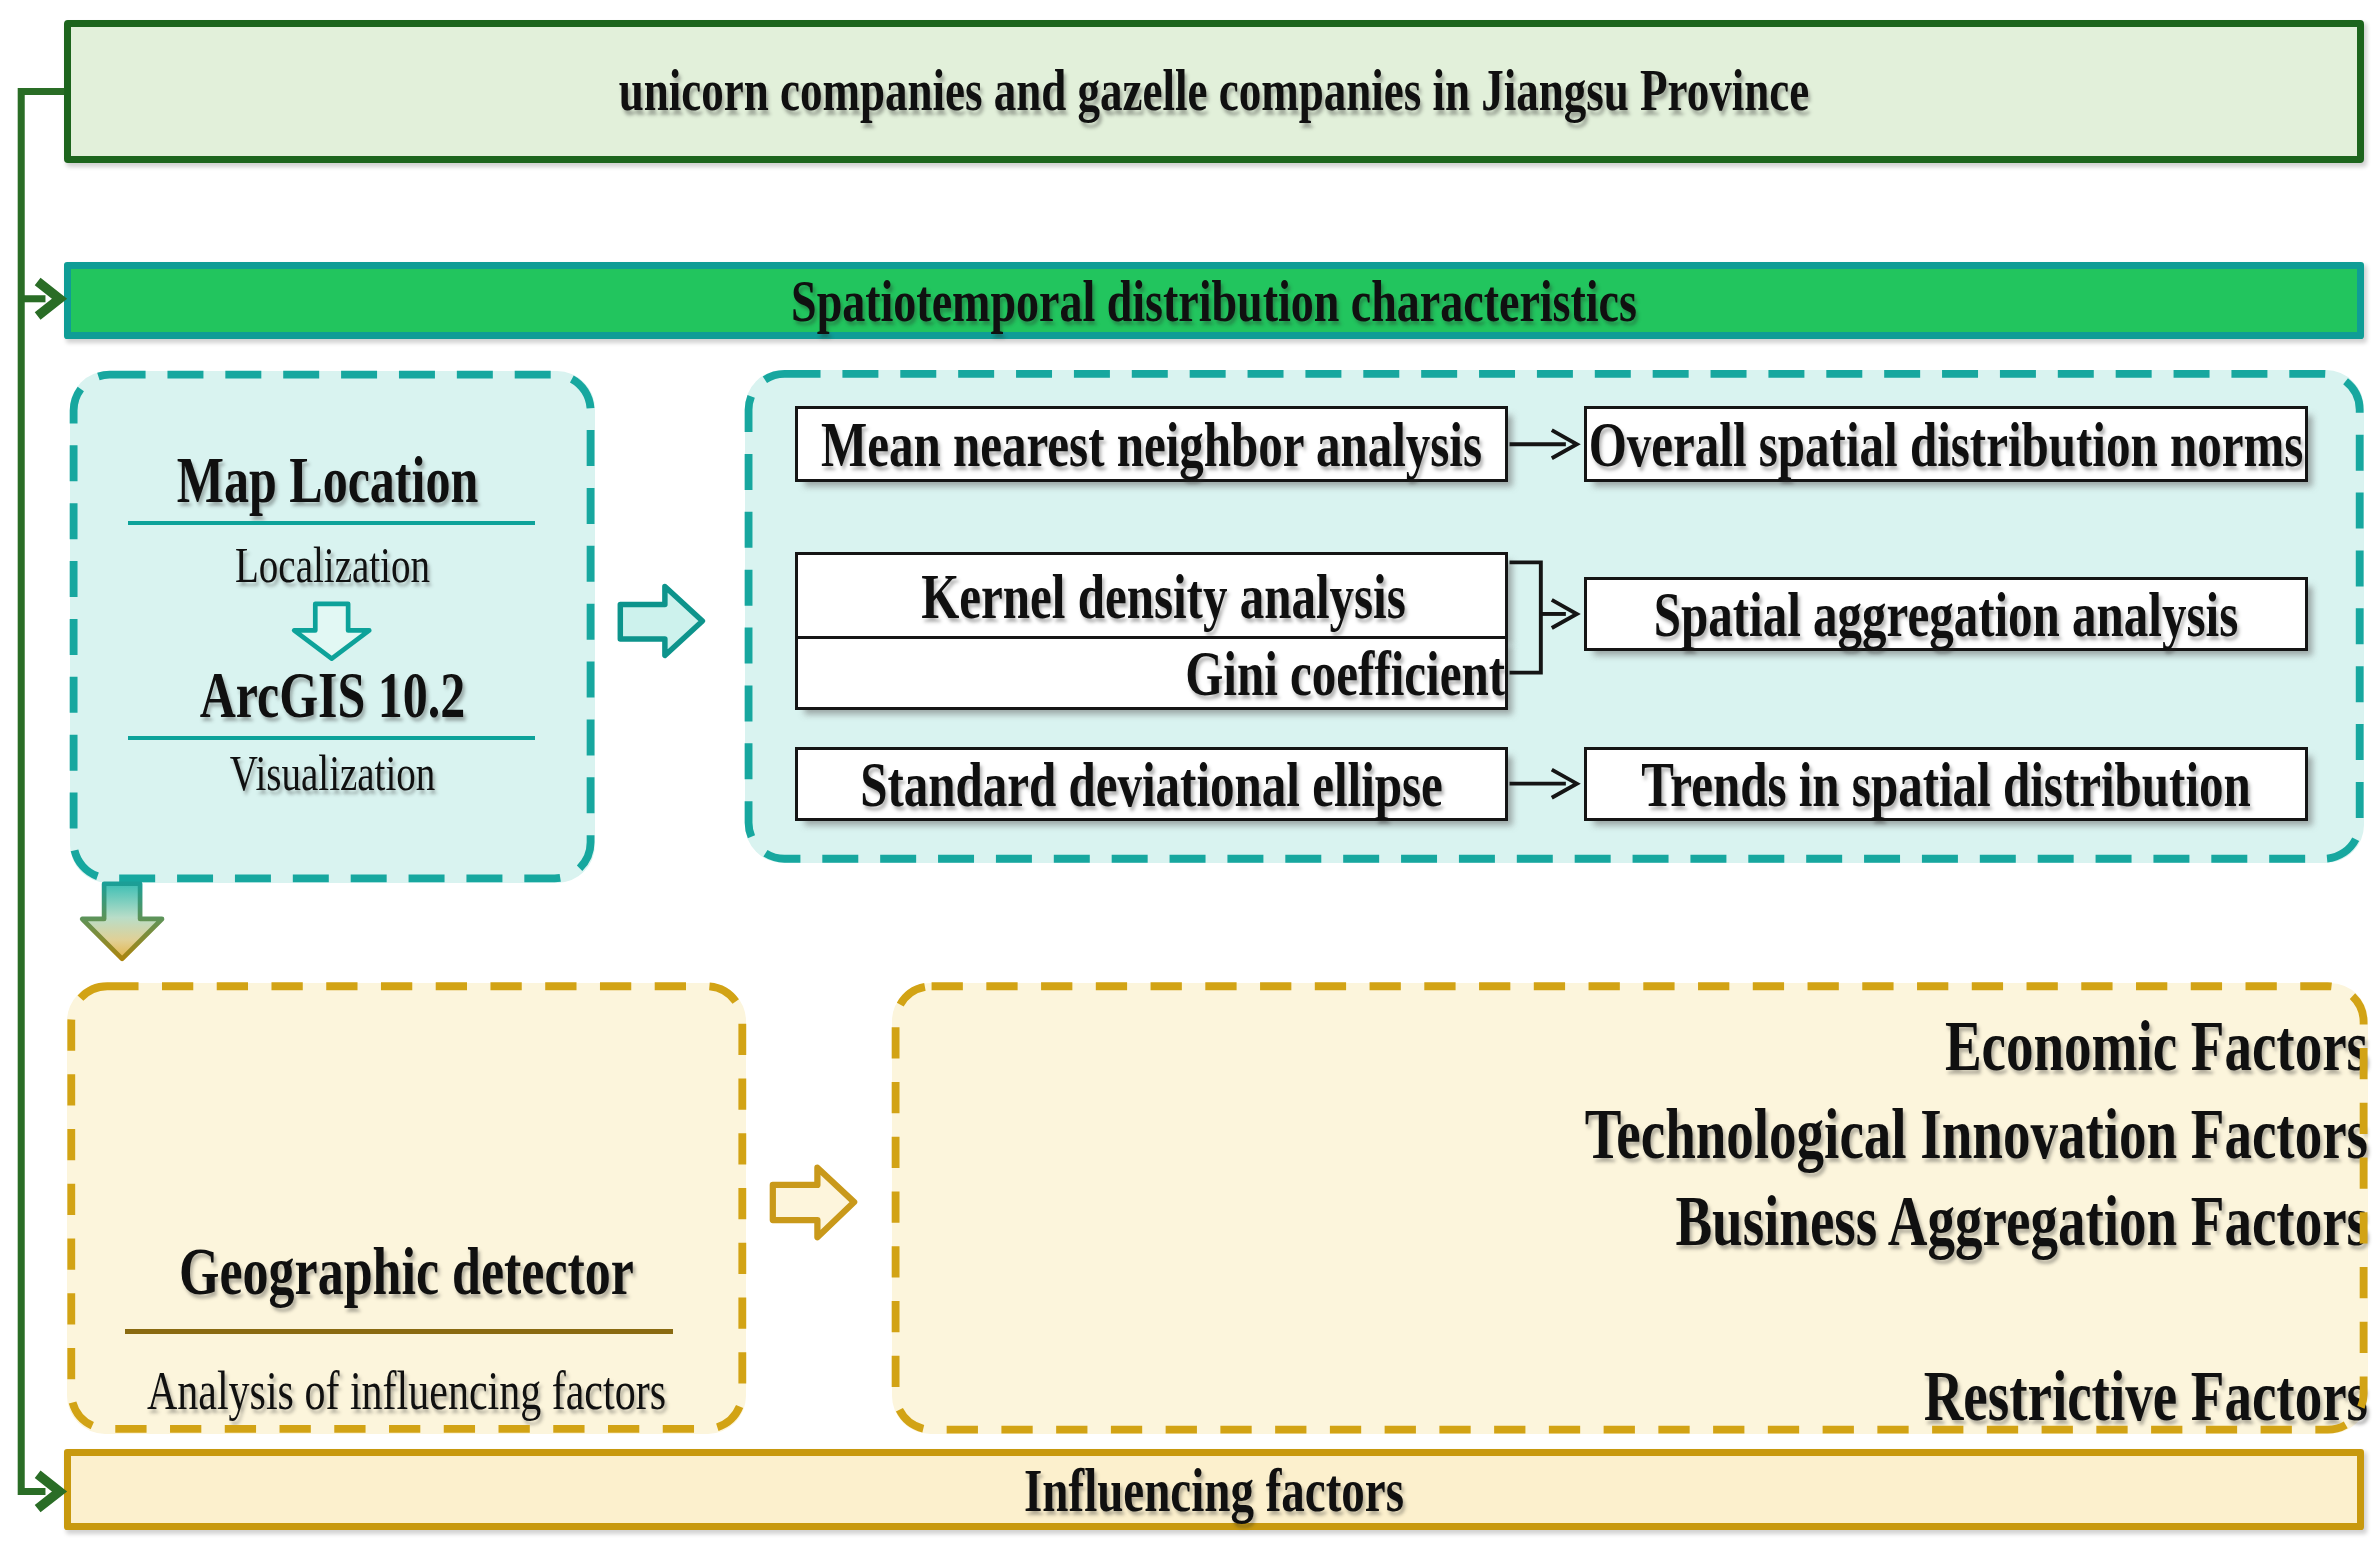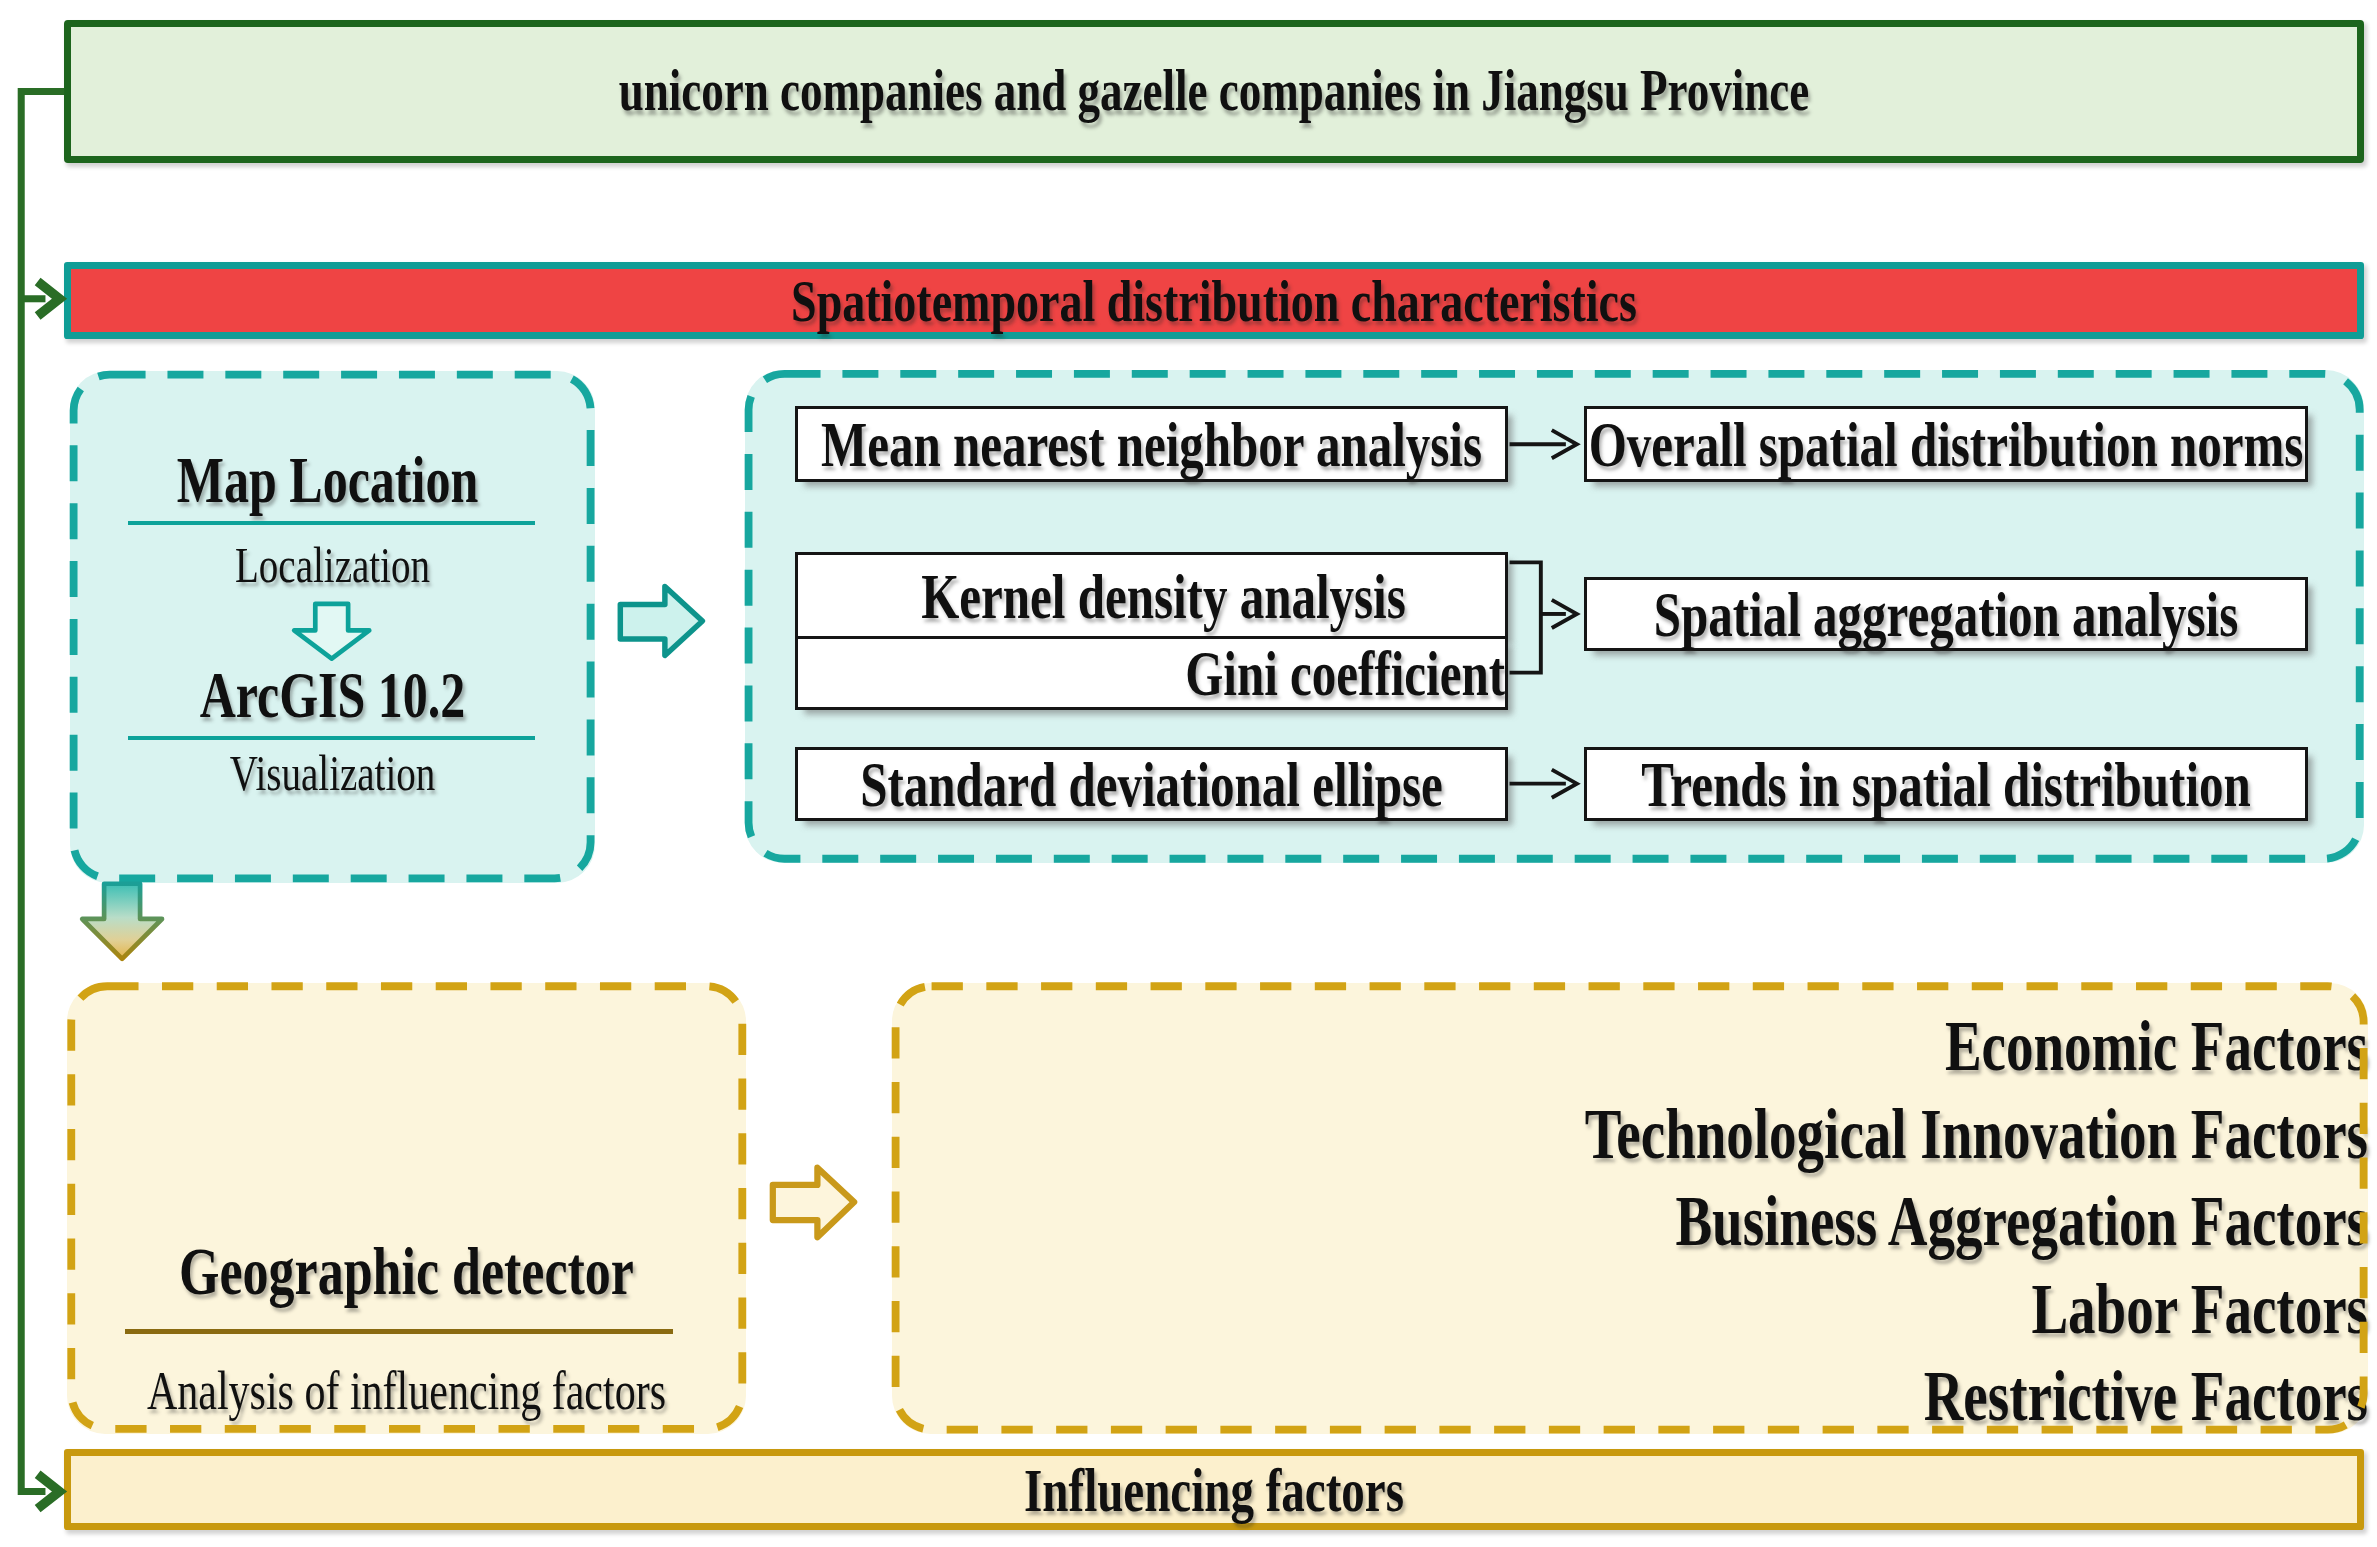--- a/index.html
+++ b/index.html
@@ -11,21 +11,21 @@
   .t{display:inline-block;transform:scaleY(1.3);white-space:nowrap;}
   .shadowtxt{text-shadow:2.3px 3.1px 3.1px rgba(40,40,40,0.35);}
 
   .title-box{left:64px;top:19.6px;width:2300px;height:143px;background:#e2f0da;
              border:7px solid #1d651d;border-radius:3.9px;z-index:1;
              display:flex;flex-direction:column;align-items:center;justify-content:center;
              box-shadow:2.3px 3.1px 4.7px rgba(0,0,0,0.18);}
   .title-box .line{font-size:45px;font-weight:700;line-height:60px;}
 
   .banner{border-radius:3.1px;z-index:1;box-shadow:2.3px 3.1px 4.7px rgba(0,0,0,0.18);}
-  .banner-top{left:64px;top:262px;width:2300px;height:77px;background:#ef4444;border:7px solid #0f9d96;
+  .banner-top{left:64px;top:262px;width:2300px;height:77px;background:#22c55e;border:7px solid #0f9d96;
               font-size:46px;font-weight:700;}
   .banner-bottom{left:64px;top:1449px;width:2300px;height:81px;background:#fcf0cd;border:7px solid #c8990e;
               font-size:47px;font-weight:700;}
 
   .panel{z-index:1;border-radius:38px;}
   .teal-panel-left{left:70px;top:371px;width:525px;height:512px;background:#d9f3f0;}
   .teal-panel-right{left:745px;top:370px;width:1619px;height:493px;background:#d9f3f0;}
   .yellow-panel-left{left:67px;top:983px;width:679px;height:451px;background:#fcf5dc;}
   .yellow-panel-right{left:892px;top:983px;width:1476px;height:451px;background:#fcf5dc;}
 
@@ -107,23 +107,20 @@
 
   <div class="abs flexc lbl factor shadowtxt" style="left:892px;top:1017px;width:1476px;height:56px;">
     <span class="t">Economic Factors</span>
     </div>
   <div class="abs flexc lbl factor shadowtxt" style="left:892px;top:1105px;width:1476px;height:56px;">
     <span class="t">Technological Innovation Factors</span>
     </div>
   <div class="abs flexc lbl factor shadowtxt" style="left:892px;top:1192px;width:1476px;height:56px;">
     <span class="t">Business Aggregation Factors</span>
     </div>
-  <div class="abs flexc lbl factor shadowtxt" style="left:892px;top:1280px;width:1476px;height:56px;">
-    <span class="t">Labor Factors</span>
-    </div>
   <div class="abs flexc lbl factor shadowtxt" style="left:892px;top:1367px;width:1476px;height:56px;">
     <span class="t">Restrictive Factors</span>
     </div>
 
   <div class="abs flexc banner banner-bottom shadowtxt">
     <span class="t">Influencing factors</span>
   </div>
 
   <svg class="overlay" viewBox="0 0 3039 1978" xmlns="http://www.w3.org/2000/svg">
     <defs>

